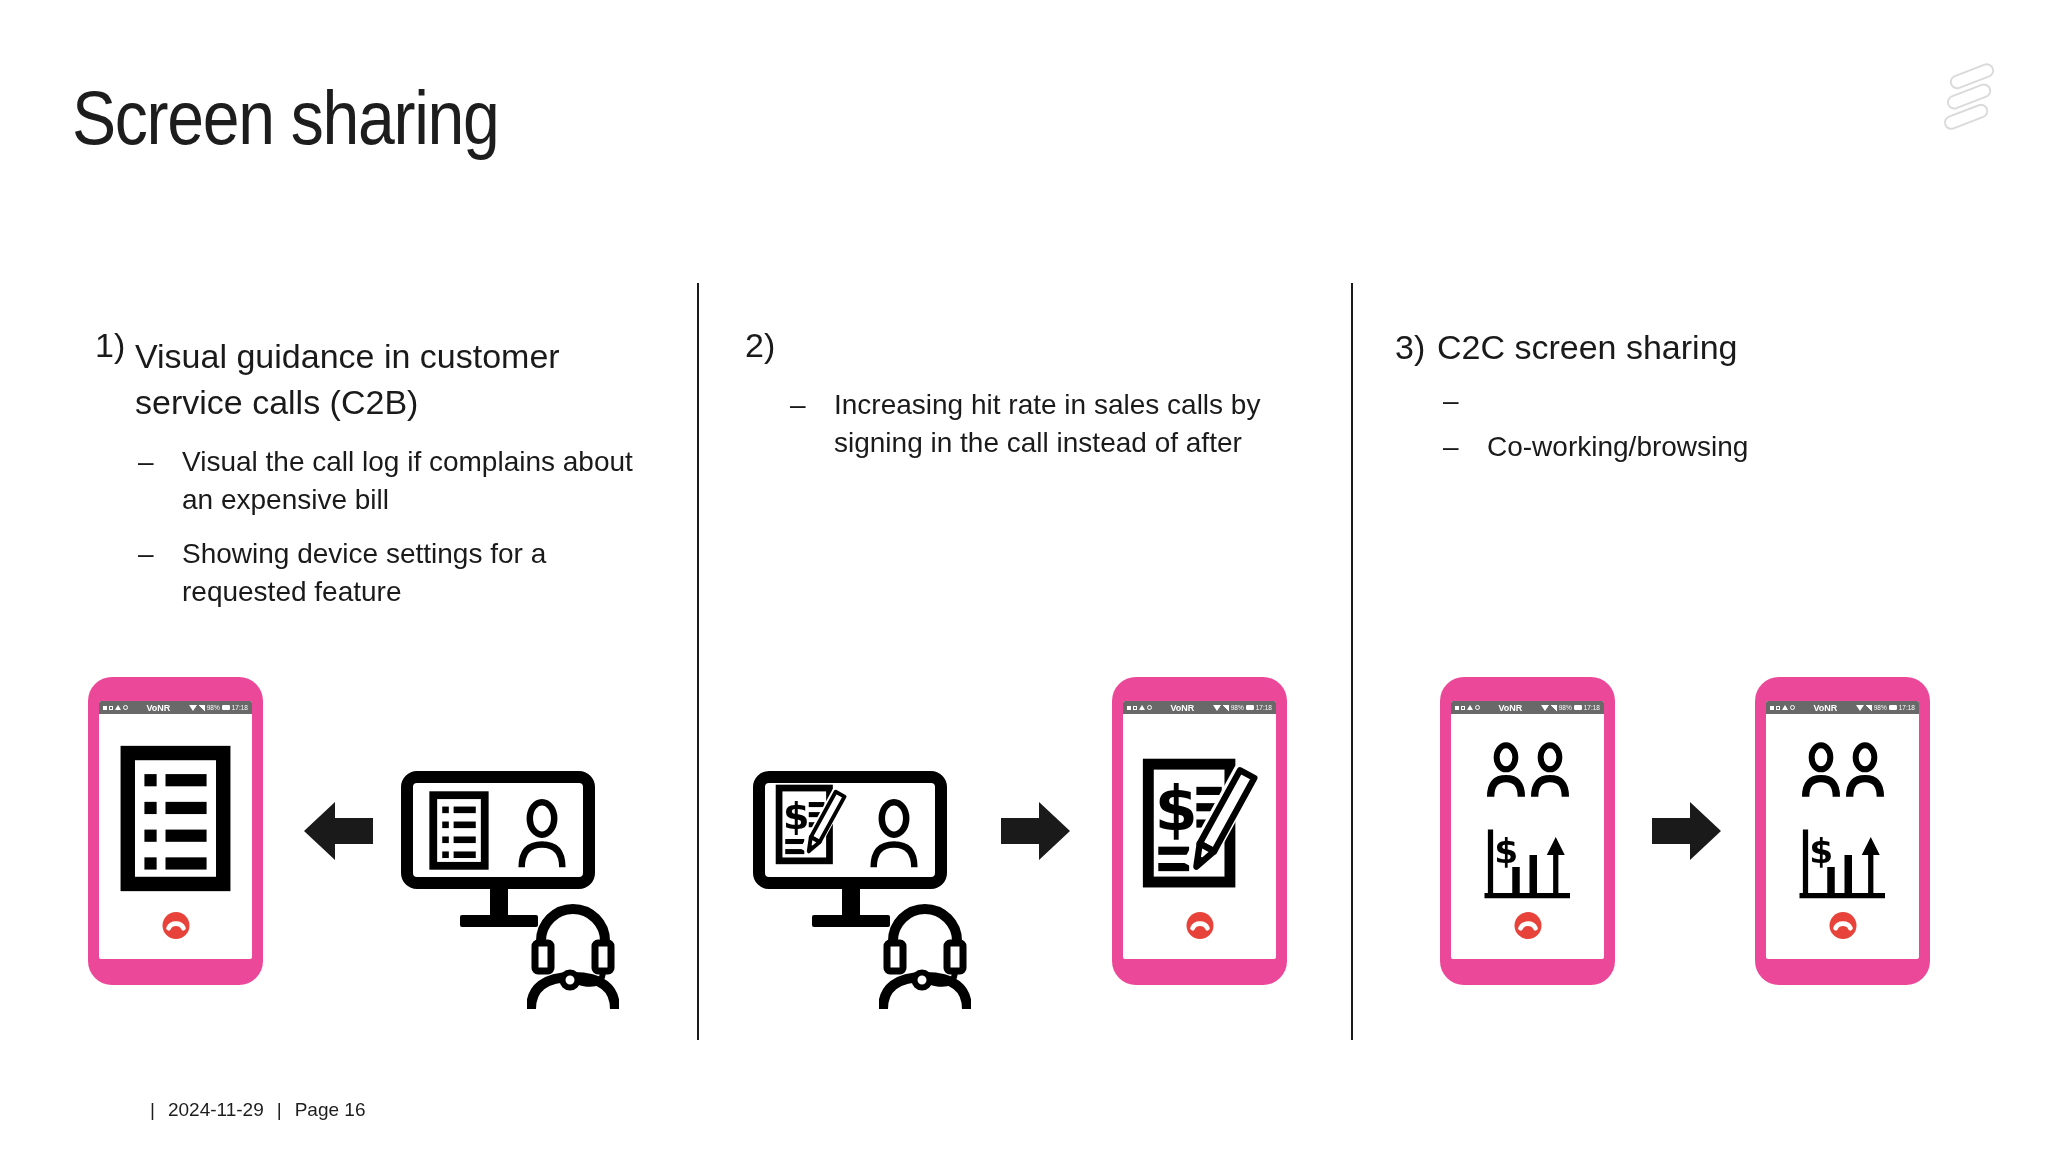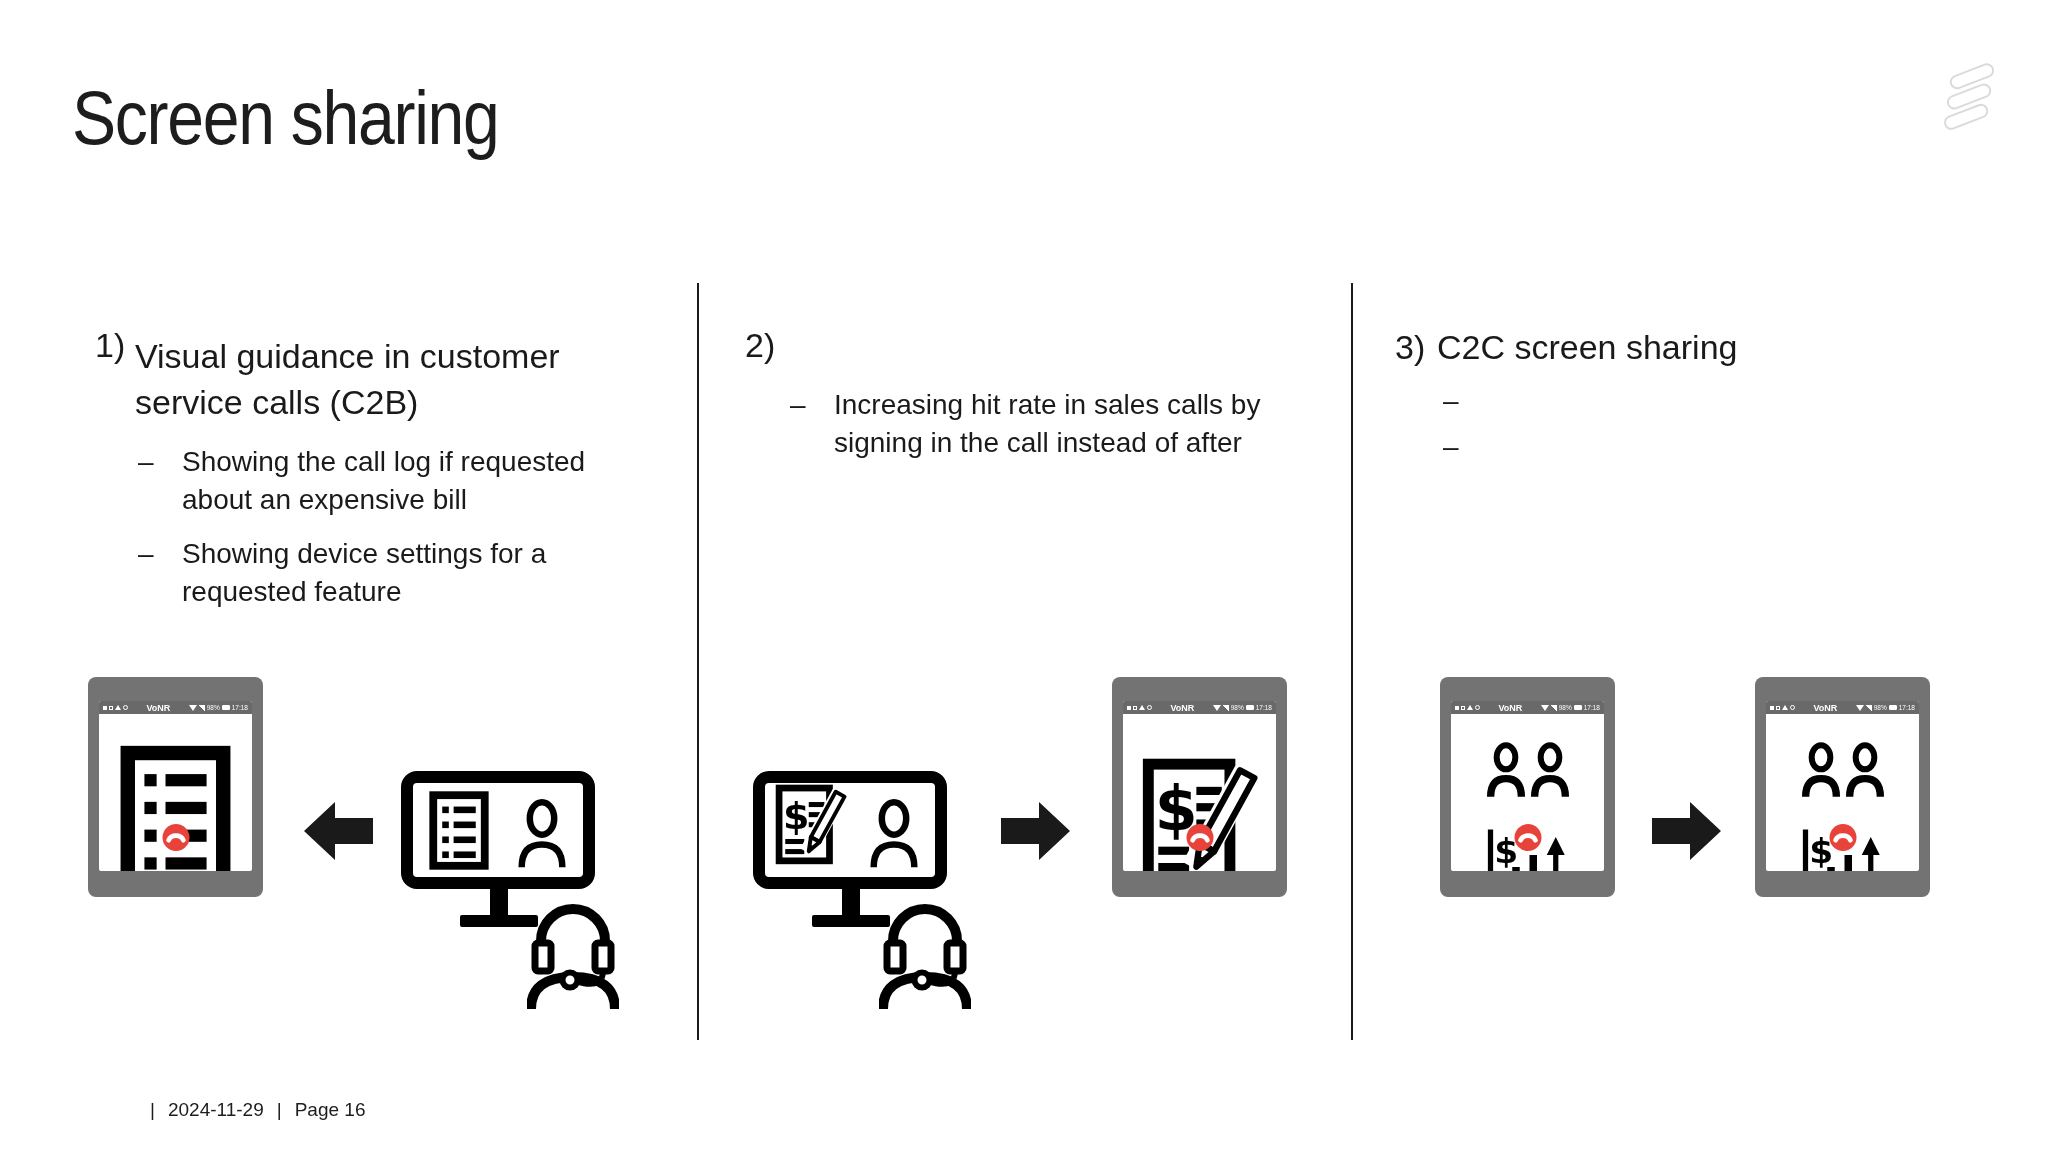--- a/index.html
+++ b/index.html
@@ -42,21 +42,21 @@
   .bullet{display:flex;font-size:28px;line-height:38px;margin-bottom:16px;}
   .c3 .bullet{margin-bottom:8px;}
   .bullet .dash{flex:none;width:44px;}
   .c1 .bullet .btxt{max-width:473px;}
   .c2 .bullet .btxt{max-width:485px;}
   
   .illus{position:absolute;}
   .arrow-left svg{transform:scaleX(-1);}
   
   .phone{
-    position:absolute;width:175px;height:220px;background:#737373;border-radius:8px;
+    position:absolute;width:175px;height:308px;background:#ec4899;border-radius:24px;
     box-sizing:border-box;
   }
   .screen{
     position:absolute;left:11px;right:11px;top:24px;bottom:26px;background:#fff;
     border-radius:2px;display:flex;flex-direction:column;align-items:center;overflow:hidden;
   }
   .statusbar{
     width:100%;height:13px;background:var(--statusbar_gray);box-sizing:border-box;
     display:flex;align-items:center;justify-content:space-between;
     padding:0 4px;color:#fff;flex:none;
@@ -176,21 +176,21 @@
   <div class="divider d2"></div>
 
   <div class="col c1">
     <div class="heading">
       <span class="num">1)</span>
       <span class="htxt">Visual guidance in customer service calls (C2B)</span>
     </div>
     <div class="bullets">
       <div class="bullet">
         <span class="dash">–</span>
-        <span class="btxt">Showing the call log if requested about an expensive bill</span>
+        <span class="btxt">Visual the call log if complains about an expensive bill</span>
       </div>
       <div class="bullet">
         <span class="dash">–</span>
         <span class="btxt">Showing device settings for a requested feature</span>
       </div>
     </div>
   </div>
 
   <div class="col c2">
     <div class="heading">
@@ -208,20 +208,21 @@
     <div class="heading">
       <span class="num">3)</span>
       <span class="htxt">C2C screen sharing</span>
     </div>
     <div class="bullets">
       <div class="bullet">
         <span class="dash">–</span>
       </div>
       <div class="bullet">
         <span class="dash">–</span>
+        <span class="btxt">Co-working/browsing</span>
       </div>
     </div>
   </div>
 
   <div class="phone" style="left:88px;top:677px">
     <div class="screen">
       <div class="statusbar">
         <span class="sb-left">
           <i class="sbi sbi-sq"></i>
           <i class="sbi sbi-osq"></i>

